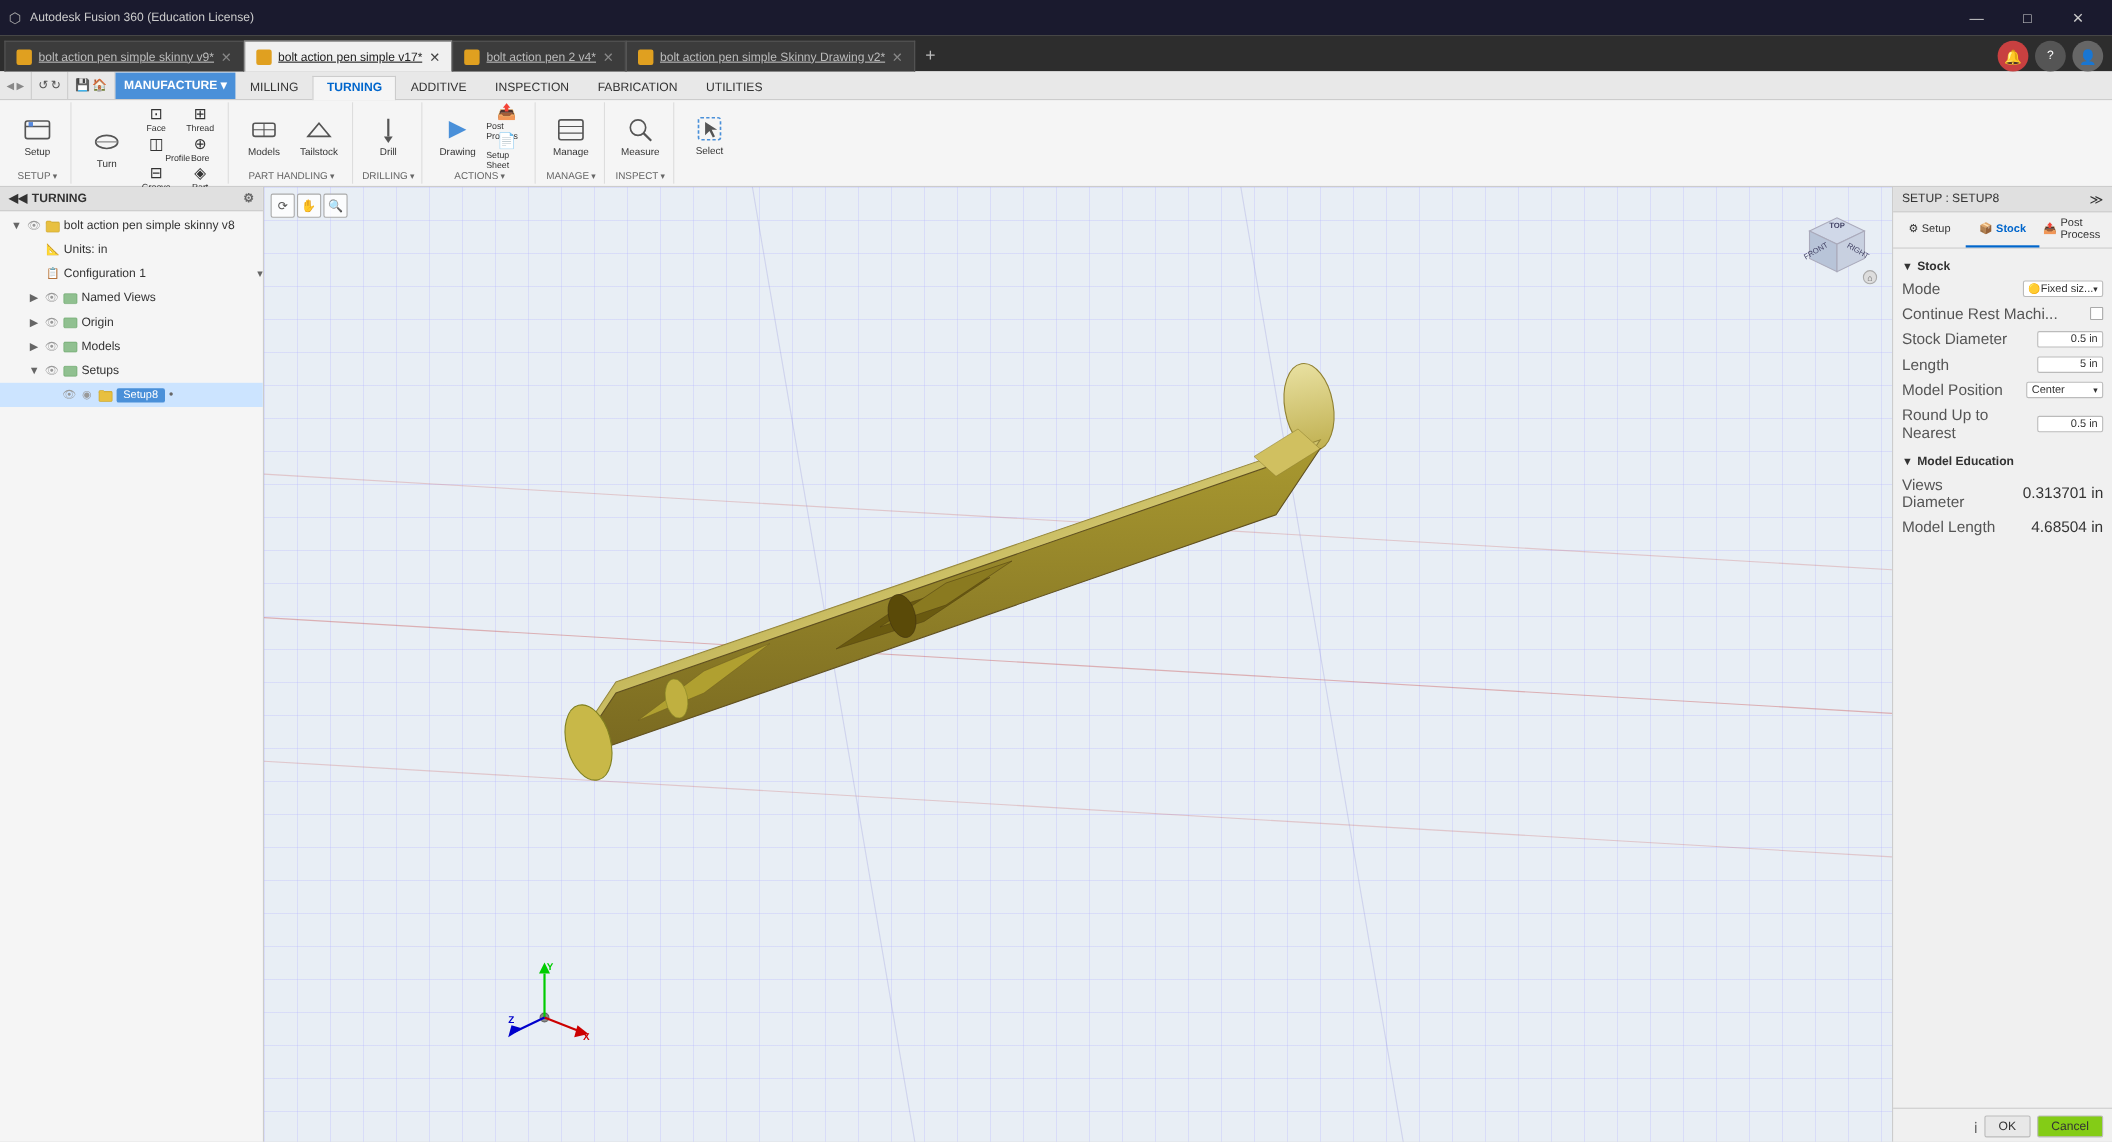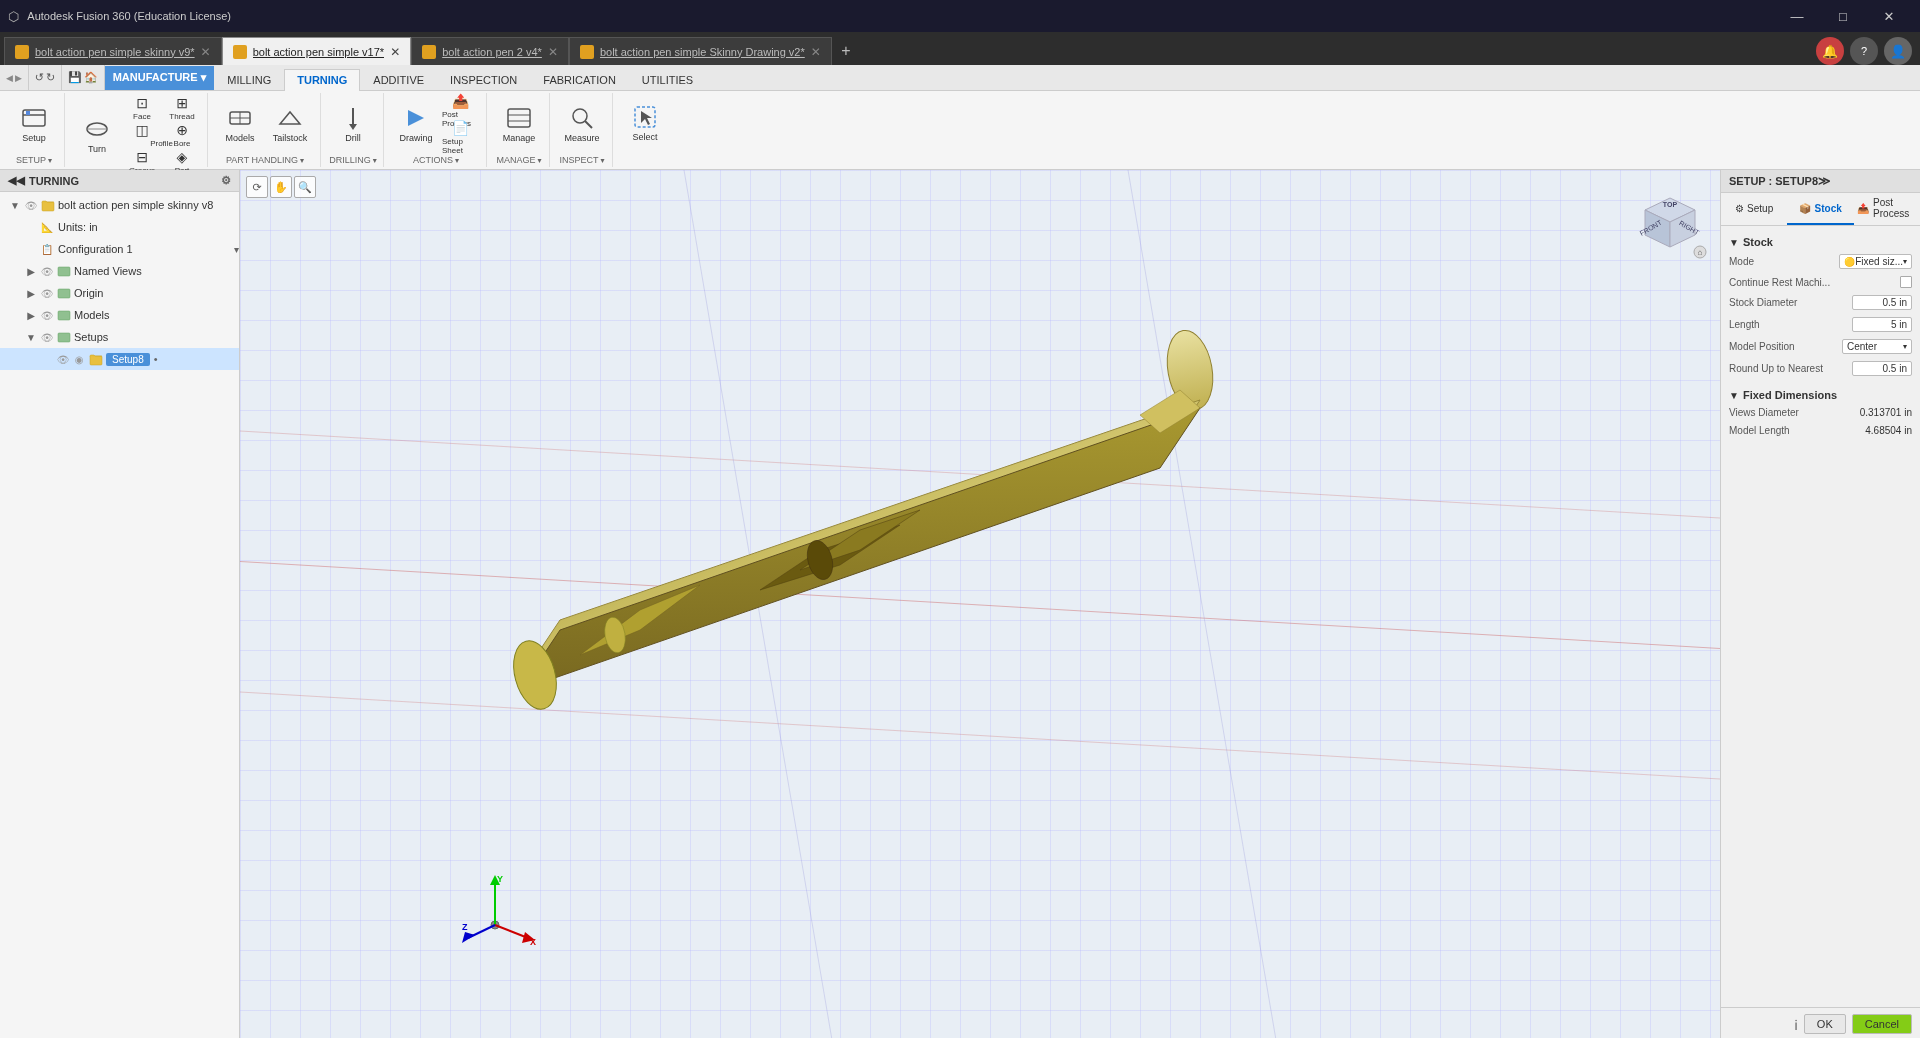--- a/index.html
+++ b/index.html
@@ -228,22 +228,22 @@
       border-left: 1px solid #ccc;
       display: flex;
       flex-direction: column;
       flex-shrink: 0;
       font-size: 11px;
     }
     #right-panel-header {
       background: #e0e0e0;
       padding: 4px 8px;
       border-bottom: 1px solid #ccc;
-      display: flex; align-items: center; 
-      font-size: 11px; font-weight: bold; color: #333;
+      display: flex; align-items: center; justify-content: space-between;
+      font-size: 11px; font-weight: normal; color: #333;
     }
     #right-tabs {
       display: flex;
       border-bottom: 1px solid #ccc;
     }
     .right-tab {
       flex: 1; display: flex; align-items: center; justify-content: center; gap: 3px;
       padding: 4px 4px;
       font-size: 10px; cursor: pointer; color: #333;
       border-bottom: 2px solid transparent;
@@ -257,21 +257,21 @@
       font-weight: bold; color: #333; margin: 4px 0 2px 0;
       cursor: pointer;
     }
     .section-header .arrow { font-size: 10px; }
 
     .field-row {
       display: flex; align-items: center; justify-content: space-between;
       margin-bottom: 3px;
       gap: 4px;
     }
-    .field-label { color: #555; font-size: 10px; flex: 1; }
+    .field-label { color: #555; font-size: 14px; flex: 1; }
     .field-value {
       font-size: 10px; color: #333;
       background: white; border: 1px solid #bbb; border-radius: 2px;
       padding: 1px 4px; min-width: 60px; text-align: right;
     }
     .field-value-select {
       font-size: 10px; color: #333;
       background: white; border: 1px solid #bbb; border-radius: 2px;
       padding: 1px 4px; min-width: 70px;
       display: flex; align-items: center; justify-content: space-between;
@@ -841,21 +841,21 @@
           </div>
         </div>
 
         <div class="field-row">
           <span class="field-label">Round Up to Nearest</span>
           <div class="field-value">0.5 in</div>
         </div>
 
         <div class="section-header" style="margin-top:6px;">
           <span class="arrow">▼</span>
-          <span>Fixed Dimensions</span>
+          <span>Model Education</span>
         </div>
 
         <div class="field-row">
           <span class="field-label">Views Diameter</span>
           <span class="field-label" style="text-align:right; color:#333;">0.313701 in</span>
         </div>
 
         <div class="field-row">
           <span class="field-label">Model Length</span>
           <span class="field-label" style="text-align:right; color:#333;">4.68504 in</span>

